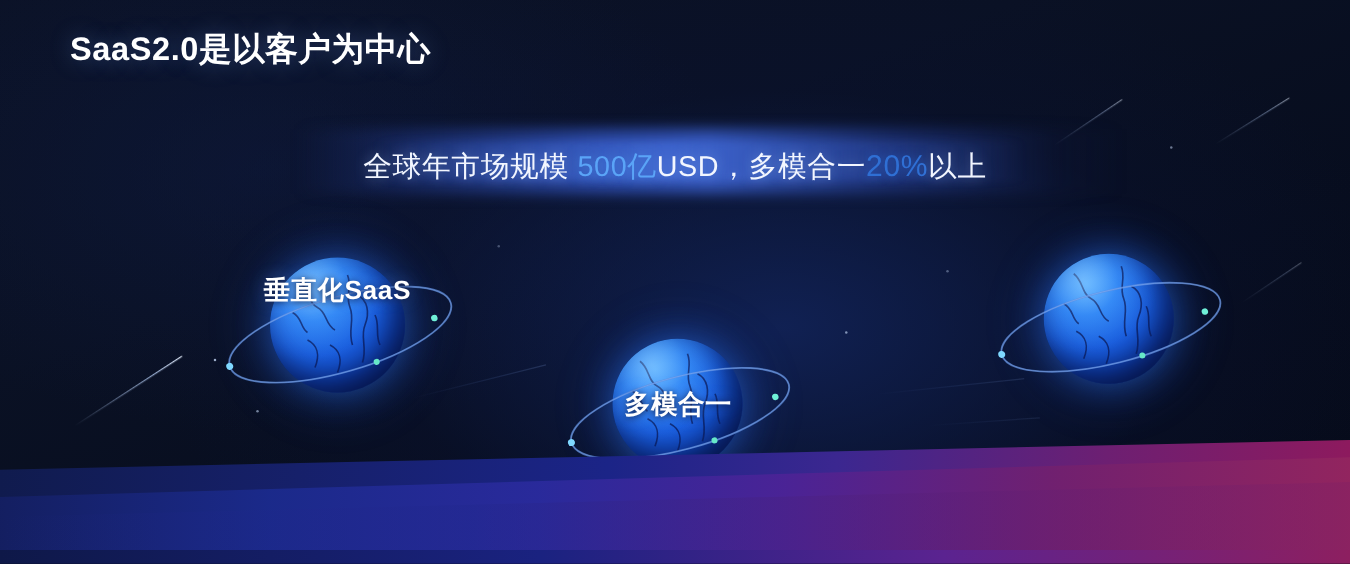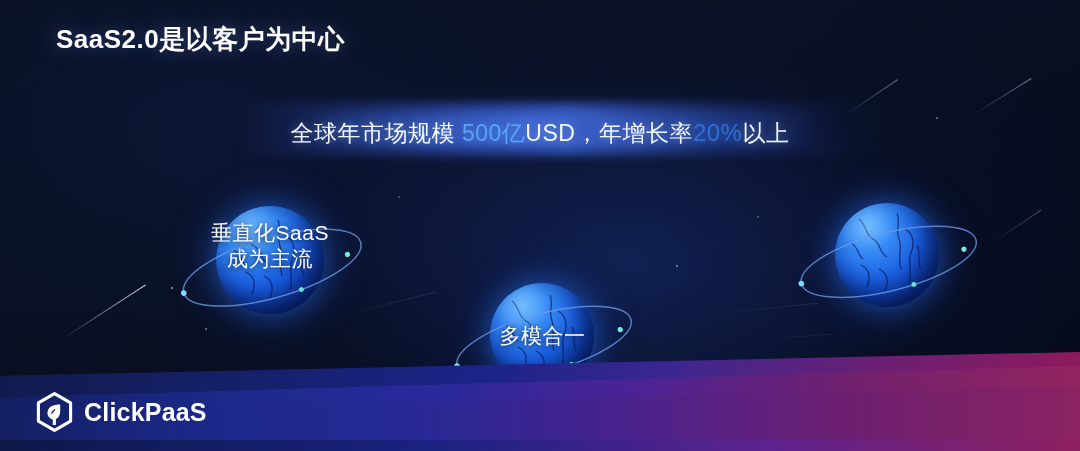--- a/index.html
+++ b/index.html
@@ -74,21 +74,21 @@
     text-align:center;
     font-size:23px; color:#f2f6ff;
     letter-spacing:.5px;
     white-space:nowrap;
     text-shadow:0 0 10px rgba(160,200,255,.45);
   }
   .subtitle .hl1 { color:#5aa4f7; text-shadow:0 0 10px rgba(90,164,247,.7); }
   .subtitle .hl2 { color:#2f6fd4; font-size:24px; text-shadow:0 0 8px rgba(47,111,212,.65); }
 
   
-  .globe-wrap { position:absolute; }
+  .globe-wrap { position:absolute;font-weight:bold; }
   .halo {
     position:absolute; border-radius:50%;
     background:radial-gradient(circle, rgba(40,100,220,0.38) 0%, rgba(26,70,180,0.18) 45%, rgba(12,30,90,0) 72%);
     filter:blur(10px);
   }
   .ball {
     position:absolute; border-radius:50%;
     background:
       radial-gradient(circle at 33% 24%, #4ea8ff 0%, #2e86f5 22%, #1a5fe0 48%, #1044bb 68%, #0a2b86 86%, #071c5c 100%);
     box-shadow:0 0 26px rgba(40,110,230,.55), inset -8px -10px 22px rgba(4,12,48,.7);
@@ -168,21 +168,21 @@
     <div class="streak" style="left:993px;top:242px;width:58px;transform:rotate(-34deg);opacity:.3;"></div>
     <div class="glowline" style="left:330px;top:318px;width:110px;transform:rotate(-14deg);opacity:.35;"></div>
     <div class="glowline" style="left:700px;top:315px;width:120px;transform:rotate(-6deg);opacity:.28;"></div>
     <div class="glowline" style="left:742px;top:340px;width:90px;transform:rotate(-4deg);opacity:.2;"></div>
   </div>
 
   <div class="title">SaaS2.0是以客户为中心</div>
 
   <div class="banner-glow"></div>
   <div class="banner-core"></div>
-  <div class="subtitle"><span>全球年市场规模 </span><span class="hl1">500亿</span><span>USD，年增长率</span><span class="hl2">20%</span><span>以上</span></div>
+  <div class="subtitle"><span>全球年市场规模 </span><span class="hl1">500亿</span><span>USD，多模合一</span><span class="hl2">20%</span><span>以上</span></div>
 
   <div class="globe-wrap" style="left:160px;top:150px;width:220px;height:220px;">
     <div class="halo" style="left:20px;top:20px;width:180px;height:180px;"></div>
     <div class="ball" style="left:56px;top:56px;width:108px;height:108px;">
       <svg width="108" height="108" viewBox="0 0 108 108">
         <g fill="none" stroke="#0b1f63" stroke-width="1.3" opacity="0.85">
           <path d="M24 20 C32 26, 30 36, 38 40 C46 44, 44 54, 52 58"></path>
           <path d="M62 14 C66 24, 60 30, 64 40 C68 50, 62 58, 66 70"></path>
           <path d="M70 30 C78 34, 80 44, 76 54 C72 64, 78 72, 74 84"></path>
           <path d="M30 66 C38 70, 40 78, 36 88"></path>
@@ -196,25 +196,24 @@
       <g transform="rotate(-16 110 110)">
         <ellipse cx="110" cy="118" rx="92" ry="30" fill="none" stroke="#5f8fe0" stroke-width="1.5" opacity="0.7"></ellipse>
         <ellipse cx="110" cy="118" rx="92" ry="30" fill="none" stroke="#9dc2ff" stroke-width="0.7" opacity="0.35"></ellipse>
         <circle cx="18" cy="118" r="2.8" fill="#7fd8ff"></circle>
         <circle cx="186" cy="126" r="2.6" fill="#6ff0d8"></circle>
         <circle cx="132" cy="147" r="2.4" fill="#66e8c8"></circle>
       </g>
     </svg>
     <div class="globe-label" style="top:70px;">
       <div>垂直化SaaS</div>
-      <div>成为主流</div>
-    </div>
-  </div>
-
-  <div class="globe-wrap" style="left:435px;top:228px;width:215px;height:215px;">
+    </div>
+  </div>
+
+  <div class="globe-wrap" style="left:435px;top:216px;width:215px;height:215px;">
     <div class="halo" style="left:22px;top:22px;width:172px;height:172px;"></div>
     <div class="ball" style="left:55px;top:55px;width:104px;height:104px;">
       <svg width="104" height="104" viewBox="0 0 104 104">
         <g fill="none" stroke="#0b1f63" stroke-width="1.3" opacity="0.85">
           <path d="M22 18 C30 24, 28 34, 36 38 C44 42, 42 52, 50 56"></path>
           <path d="M60 12 C64 22, 58 28, 62 38 C66 48, 60 56, 64 68"></path>
           <path d="M68 28 C76 32, 78 42, 74 52 C70 62, 76 70, 72 82"></path>
           <path d="M28 64 C36 68, 38 76, 34 86"></path>
           <path d="M46 68 C54 72, 56 80, 52 90"></path>
           <path d="M16 42 C24 46, 22 54, 28 58"></path>
@@ -260,24 +259,15 @@
         <circle cx="126" cy="142" r="2.4" fill="#66e8c8"></circle>
       </g>
     </svg>
   </div>
 
   <div class="band band1"></div>
   <div class="band band2"></div>
   <div class="band band3"></div>
   <div class="band-base"></div>
 
-  <div class="logo">
-    <svg width="37" height="41" viewBox="0 0 37 41">
-      <path d="M18.5 1.6 L34.6 10.8 L34.6 29.2 L18.5 38.4 L2.4 29.2 L2.4 10.8 Z" fill="none" stroke="#ffffff" stroke-width="3.1" stroke-linejoin="round"></path>
-      <path d="M24.2 12.6 C24.2 12.6 13.2 12.0 11.6 19.4 C10.3 25.4 16.8 27.6 16.8 27.6
-               L16.8 33.0 L19.9 33.0 L19.9 27.3 C19.9 27.3 24.2 25.3 24.2 19.6 Z" fill="#ffffff"></path>
-      <path d="M19.6 16.8 C17.0 17.6 15.2 19.6 15.0 22.6 C16.9 21.0 18.4 19.2 19.6 16.8 Z" fill="#162056"></path>
-    </svg>
-    <span class="logo-text">ClickPaaS</span>
-  </div>
 
 
 </div>
 
 </body></html>

